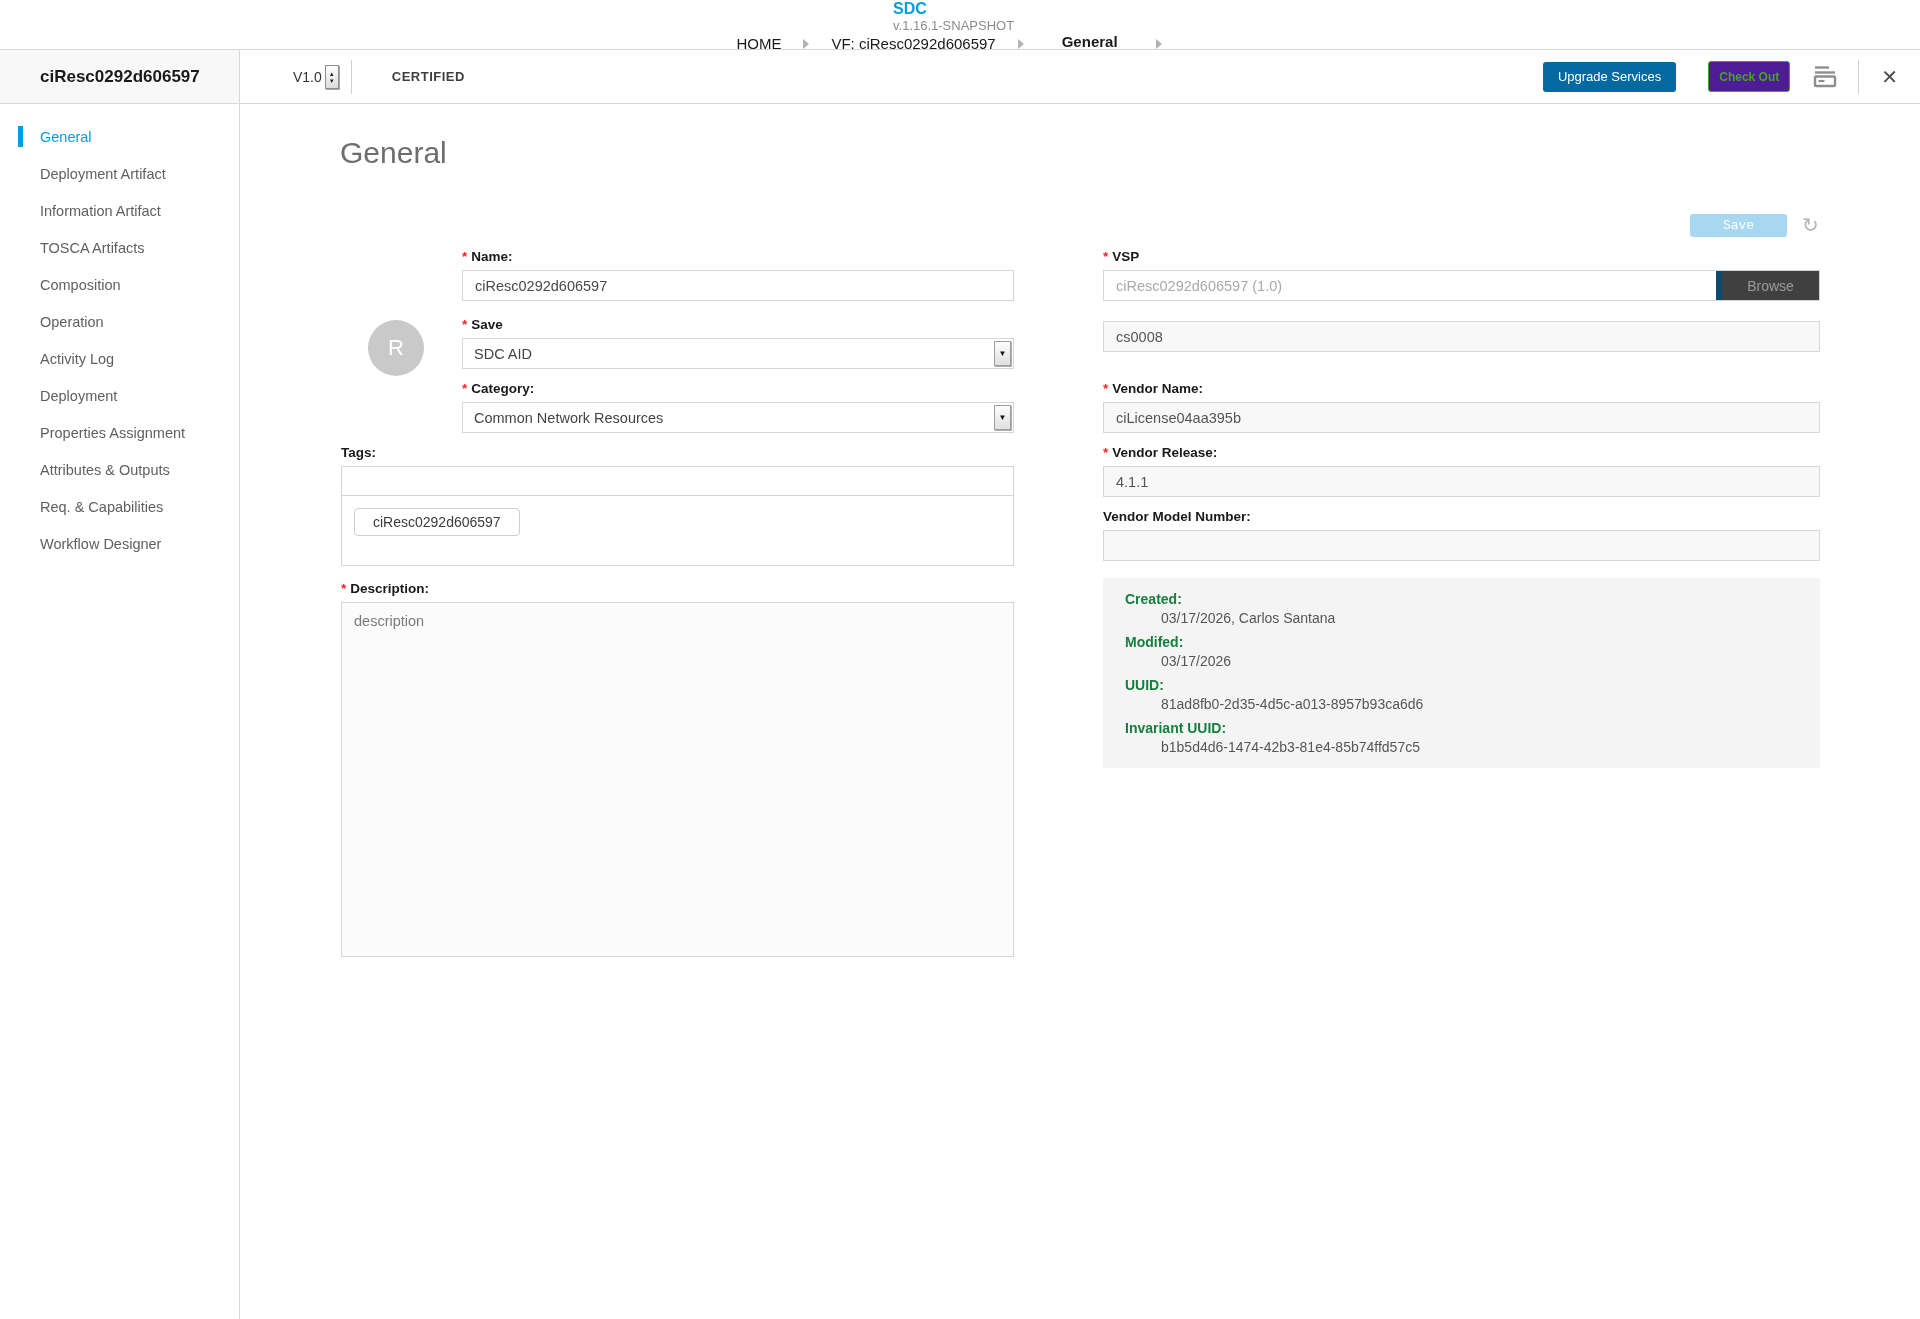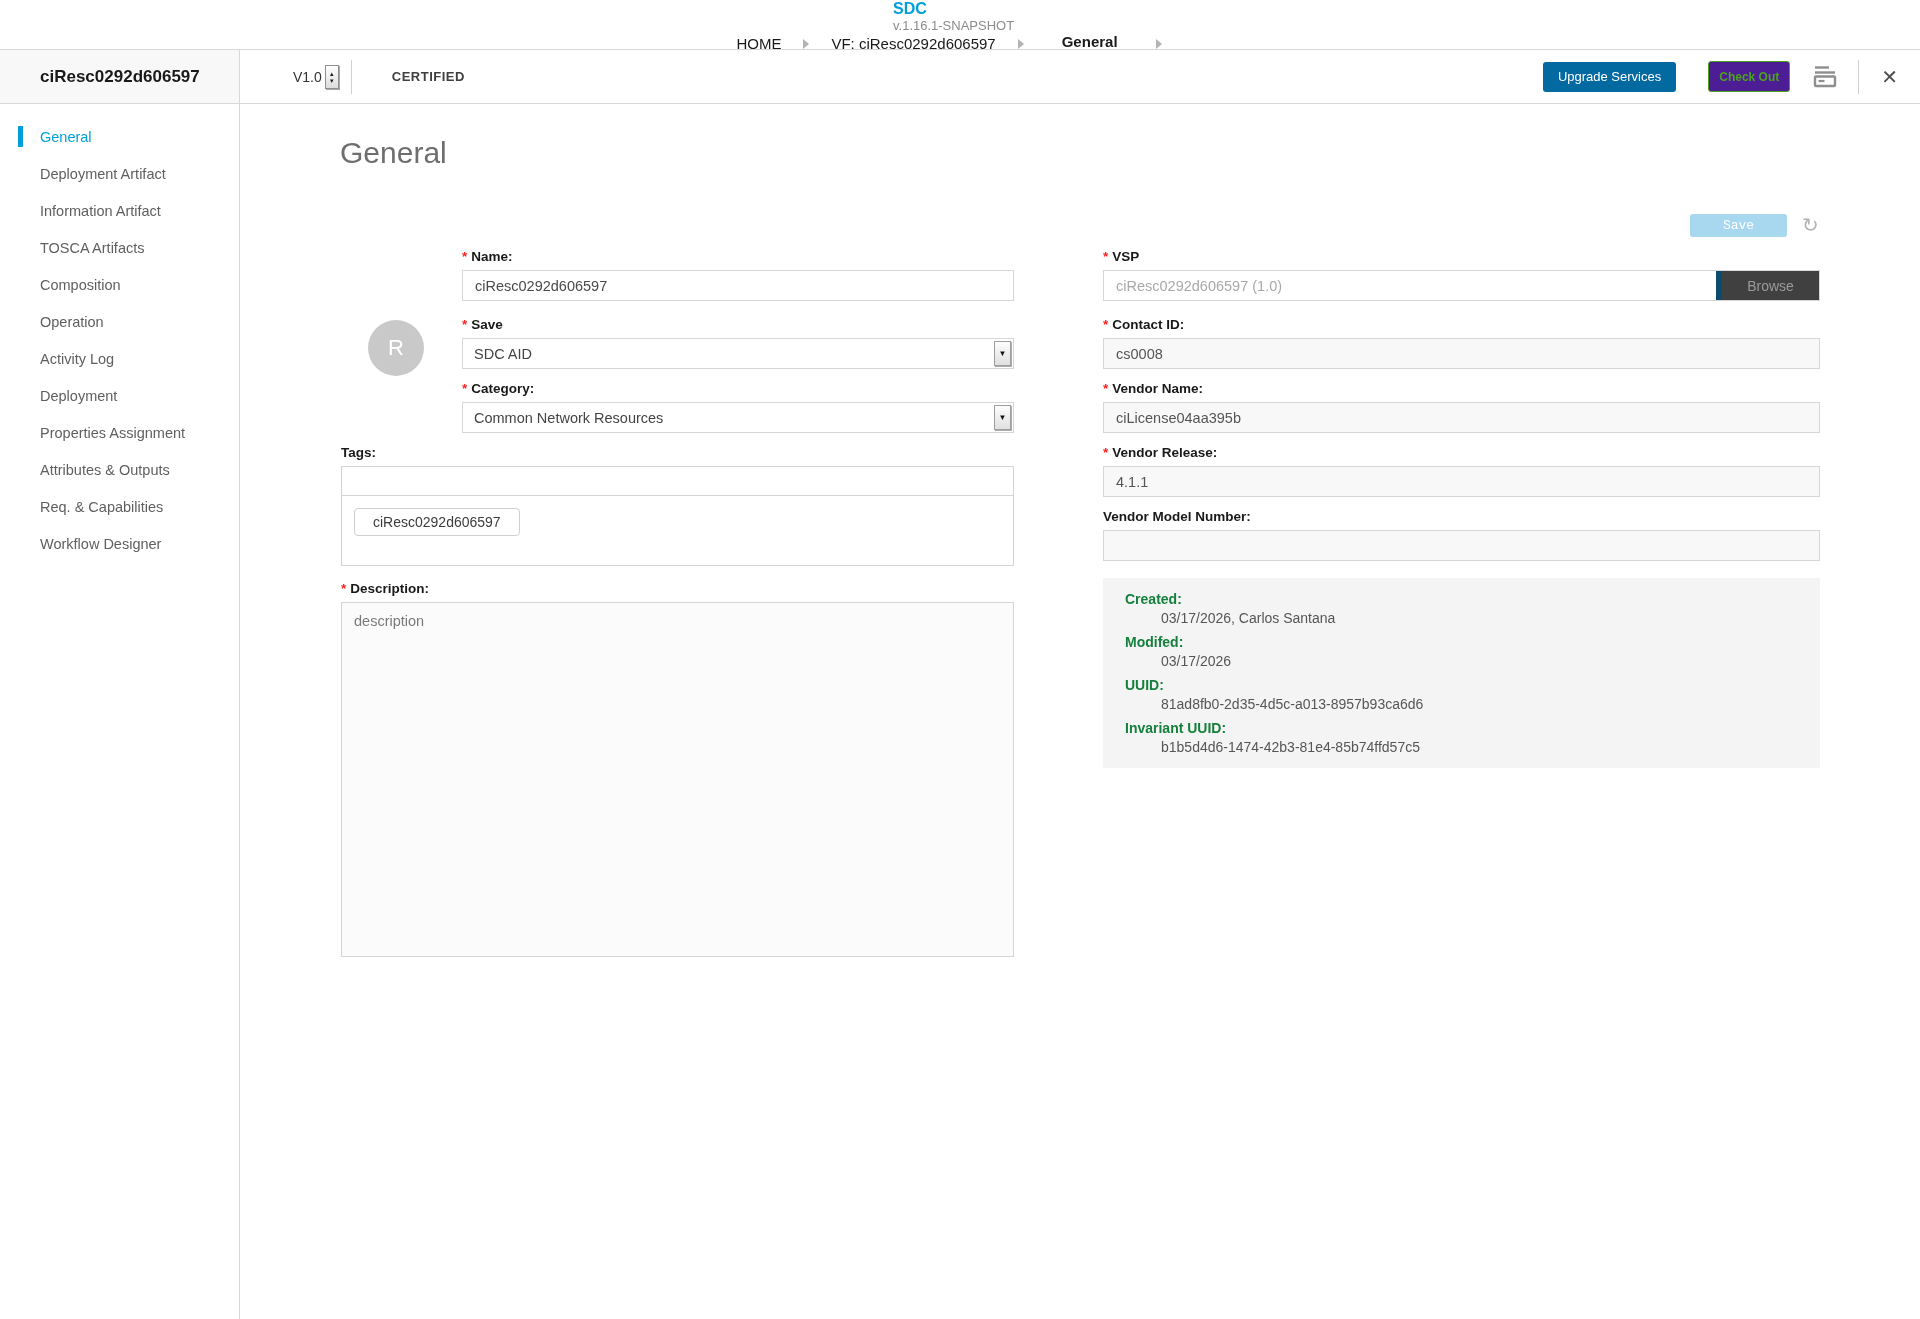--- a/index.html
+++ b/index.html
@@ -188,21 +188,20 @@
 
     <div class="fgroup" style="left:863px; top:144px;">
       <div class="flabel"><span class="req">*</span><span>VSP</span></div>
       <div class="vspbox">
         <span class="vsp-value">ciResc0292d606597 (1.0)</span>
         <button class="browse-btn">Browse</button>
       </div>
     </div>
 
     <div class="fgroup" style="left:863px; top:212px;">
-      <div class="flabel"><span class="req">*</span><span>Contact ID:</span></div>
       <input class="tinput gray winput" value="cs0008" style="">
     </div>
 
     <div class="fgroup" style="left:863px; top:276px;">
       <div class="flabel"><span class="req">*</span><span>Vendor Name:</span></div>
       <input class="tinput gray winput" value="ciLicense04aa395b" style="">
     </div>
 
     <div class="fgroup" style="left:863px; top:340px;">
       <div class="flabel"><span class="req">*</span><span>Vendor Release:</span></div>

